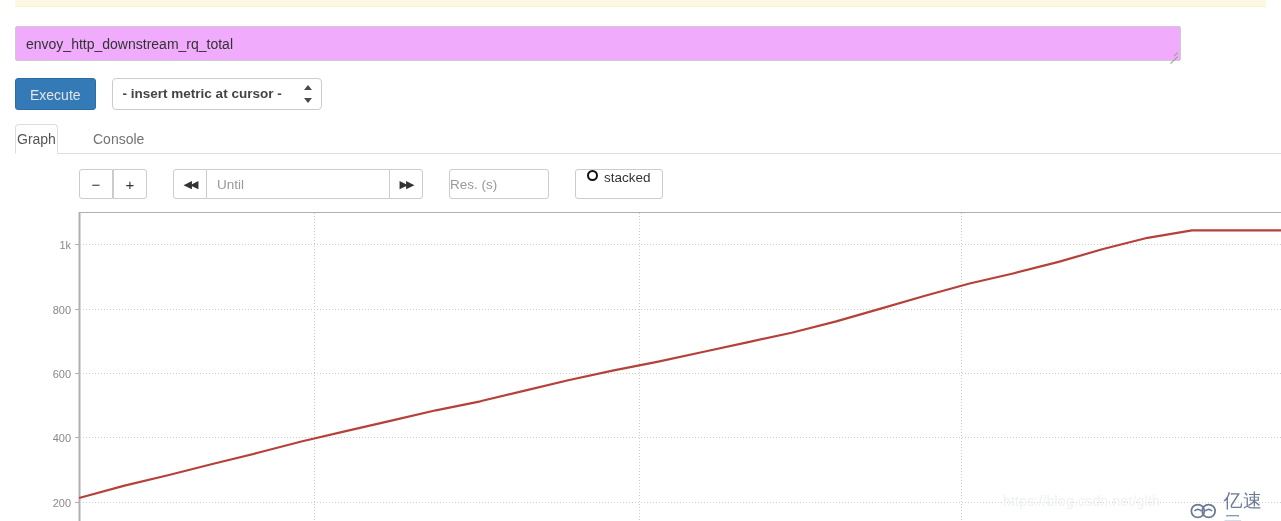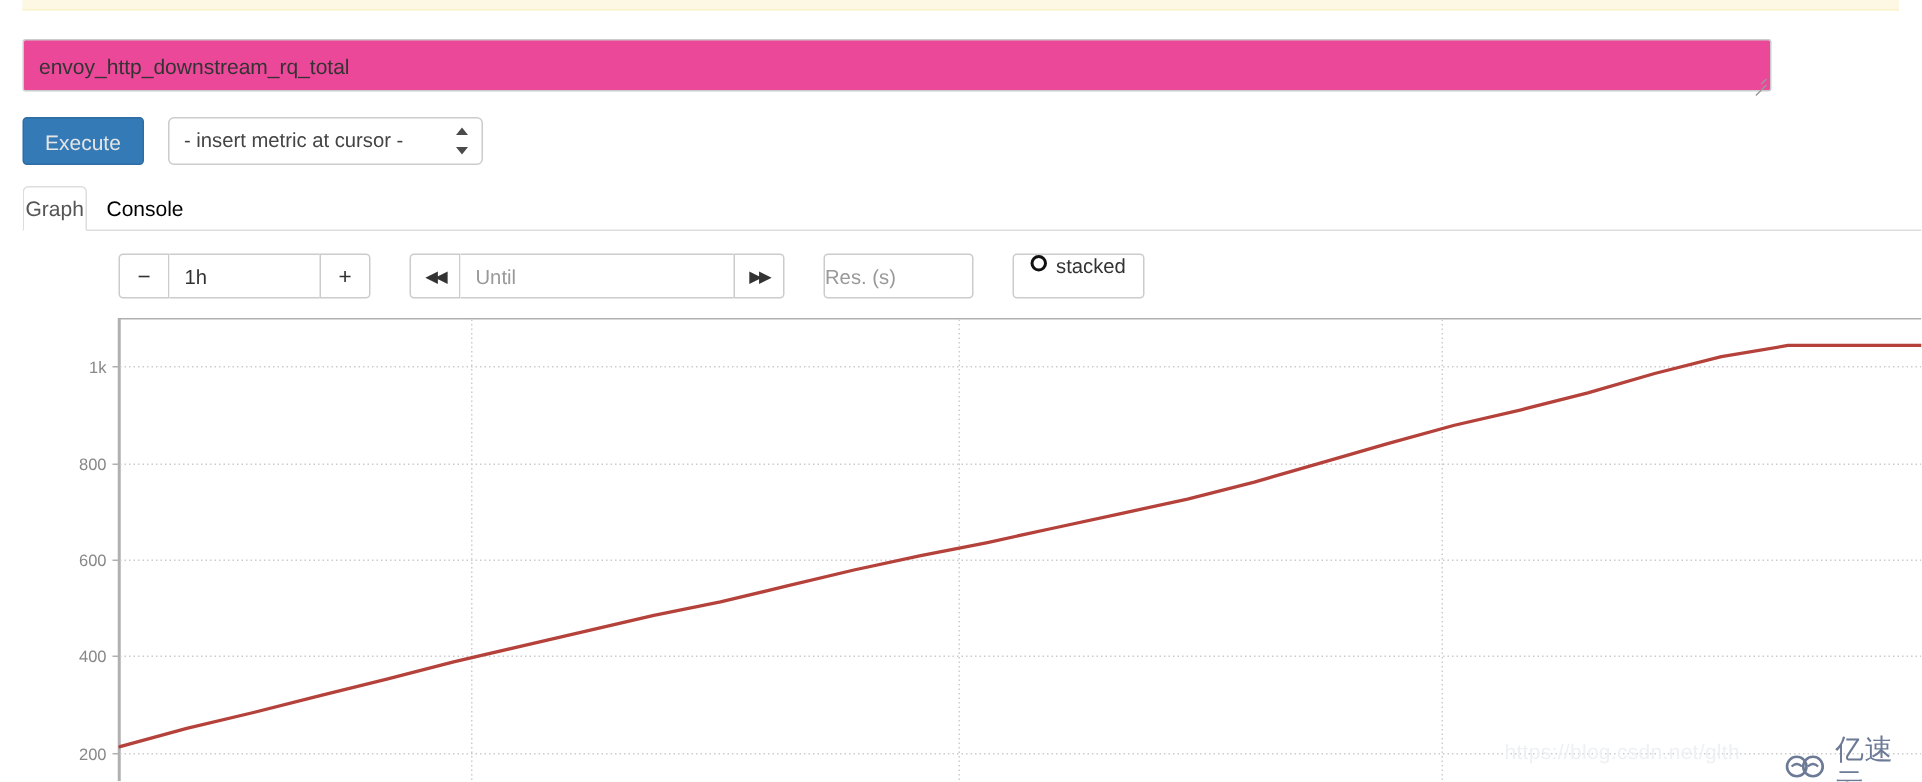--- a/index.html
+++ b/index.html
@@ -44,21 +44,21 @@
     border: 1px solid #cccccc;
     border-radius: 2px;
     padding: 8px 10px 6px 10px;
     font-family: "Liberation Sans", sans-serif;
     font-size: 14px;
     color: #333333;
     line-height: 18px;
     resize: none;
     outline: none;
     overflow: hidden;
-    background: #ec4899;
+    background: #f0abfc;
   }
   #resize-grip {
     position: absolute;
     right: 2px;
     bottom: 2px;
     width: 13px;
     height: 13px;
     pointer-events: none;
   }
   #resize-grip:before,
@@ -101,20 +101,21 @@
     font-size: 14px;
     font-family: "Liberation Sans", sans-serif;
     cursor: pointer;
     box-sizing: border-box;
   }
   #metric-select-wrap {
     position: relative;
     margin-left: 16px;
     width: 210px;
     height: 32px;
+    font-weight: bold;
   }
   #metric-select {
     width: 100%;
     height: 32px;
     box-sizing: border-box;
     border: 1px solid #cccccc;
     border-radius: 4px;
     background: #ffffff;
     padding: 0 26px 0 10px;
     font-family: "Liberation Sans", sans-serif;
@@ -173,22 +174,22 @@
   }
   .tab.active {
     left: 0;
     background: #ffffff;
     border: 1px solid #dddddd;
     border-bottom-color: #ffffff;
     border-radius: 4px 4px 0 0;
     color: #555555;
   }
   .tab.inactive {
-    left: 54px;
-    color: #000000;
+    left: 76px;
+    color: #737373;
     border: 1px solid transparent;
   }
 
   
   #graph-toolbar {
     position: absolute;
     left: 79px;
     top: 169px;
     height: 30px;
     display: flex;
@@ -343,21 +344,20 @@
 </div>
 
 <div id="tabs">
   <div class="tab active">Graph</div>
   <div class="tab inactive">Console</div>
 </div>
 
 <div id="graph-toolbar">
   <div class="grp">
     <div class="btn">−</div>
-    <div class="field" id="range-input">1h</div>
     <div class="btn">+</div>
   </div>
 
   <div class="grp" style="margin-left:26px;">
     <div class="btn" style="font-size:11px; letter-spacing:-2px;">◀◀</div>
     <div class="field" id="until-input">Until</div>
     <div class="btn" style="font-size:11px; letter-spacing:-2px;">▶▶</div>
   </div>
 
   <div class="field" id="res-input">Res. (s)</div>

